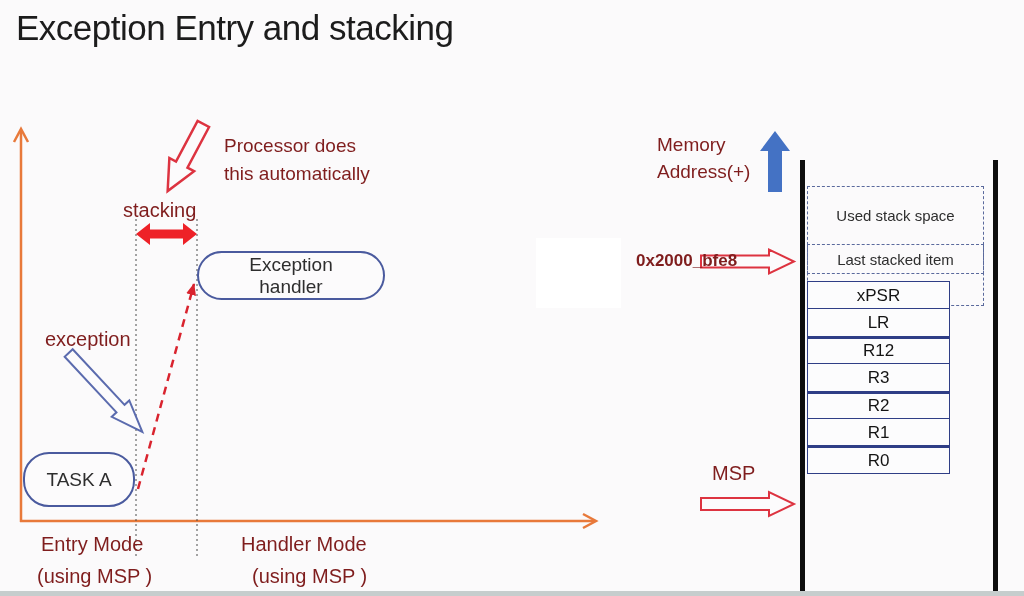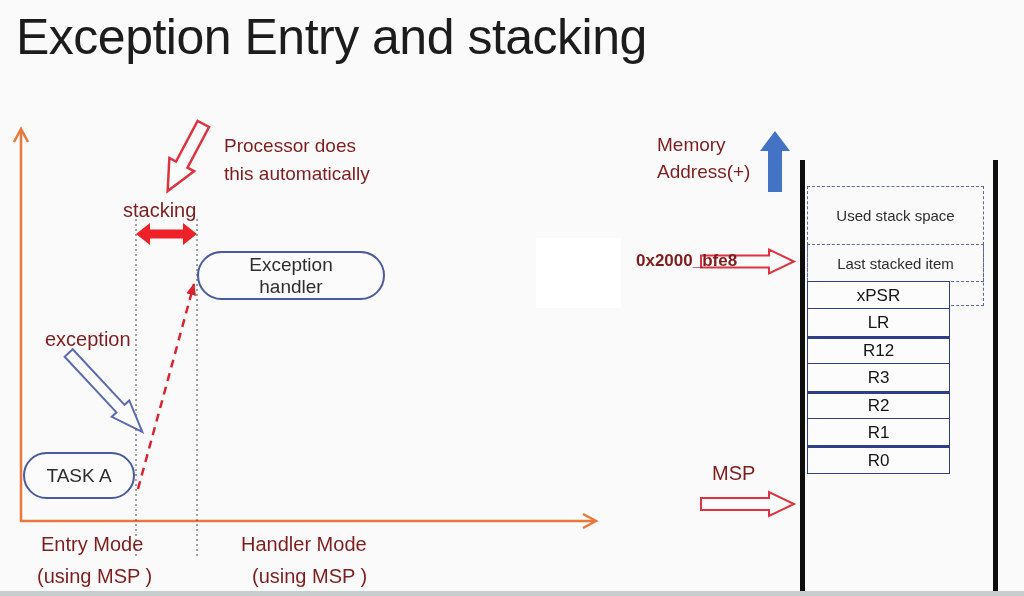--- a/index.html
+++ b/index.html
@@ -3,21 +3,21 @@
 <meta charset="utf-8">
 <style>
   html,body{margin:0;padding:0;background:#ffffff;}
   .slide{
     position:relative;width:1024px;height:596px;overflow:hidden;
     background:#fbfafb;font-family:"Liberation Sans",sans-serif;
   }
   .abs{position:absolute;}
   .lbl{position:absolute;color:#7f1d1d;white-space:nowrap;line-height:1.2;}
   .title{
-    position:absolute;left:16px;top:8px;font-size:50px;font-weight:300;
+    position:absolute;left:16px;top:8px;font-size:35px;font-weight:300;
     color:#1c1c1c;letter-spacing:-0.5px;white-space:nowrap;
   }
   .oval{
     position:absolute;border:2px solid #4a5a9e;border-radius:26px;
     background:#fcfbfc;display:flex;flex-direction:column;align-items:center;
     justify-content:center;color:#2e2e2e;text-align:center;box-sizing:border-box;
   }
   .wall{position:absolute;width:5px;background:#0e0e0e;}
   .dashedbox{
     position:absolute;border:1.5px dashed #5a699c;box-sizing:border-box;
@@ -92,21 +92,21 @@
 
   <div class="lbl" style="left:123px;top:198px;font-size:20px;">stacking</div>
 
   <div class="lbl" style="left:45px;top:327px;font-size:20px;">exception</div>
 
   <div class="oval" style="left:197px;top:251px;width:188px;height:49px;font-size:19px;line-height:22px;">
     <div>Exception</div>
     <div>handler</div>
   </div>
 
-  <div class="oval" style="left:23px;top:452px;width:112px;height:47px;font-size:19px;">
+  <div class="oval" style="left:23px;top:452px;width:112px;height:55px;font-size:19px;">
     <div>TASK A</div>
   </div>
 
   <div class="lbl" style="left:41px;top:532px;font-size:20px;">Entry Mode</div>
   <div class="lbl" style="left:37px;top:564px;font-size:20px;">(using MSP )</div>
   <div class="lbl" style="left:241px;top:532px;font-size:20px;">Handler Mode</div>
   <div class="lbl" style="left:252px;top:564px;font-size:20px;">(using MSP )</div>
 
   <div class="lbl" style="left:657px;top:131px;font-size:19px;line-height:27px;">
     <div>Memory</div>
@@ -116,21 +116,21 @@
   <div class="lbl redtext" style="left:597px;top:251px;font-size:17px;">0x2000_bfe8</div>
 
   <div class="lbl" style="left:712px;top:461px;font-size:20px;">MSP</div>
 
   <div class="wall" style="left:800px;top:160px;height:436px;"></div>
   <div class="wall" style="left:993px;top:160px;height:436px;"></div>
 
   <div class="dashedbox" style="left:807px;top:186px;width:177px;height:120px;">
     <div class="inner-lbl" style="top:20px;">Used stack space</div>
   </div>
-  <div class="dashedbox centered" style="left:807px;top:244px;width:177px;height:38px;">
+  <div class="dashedbox centered" style="left:807px;top:244px;width:177px;height:30px;">
     <div>Last stacked item</div>
   </div>
 
   <div class="stack">
     <div class="cell">xPSR</div>
     <div class="cell">LR</div>
     <div class="cell thick">R12</div>
     <div class="cell">R3</div>
     <div class="cell thick">R2</div>
     <div class="cell">R1</div>

